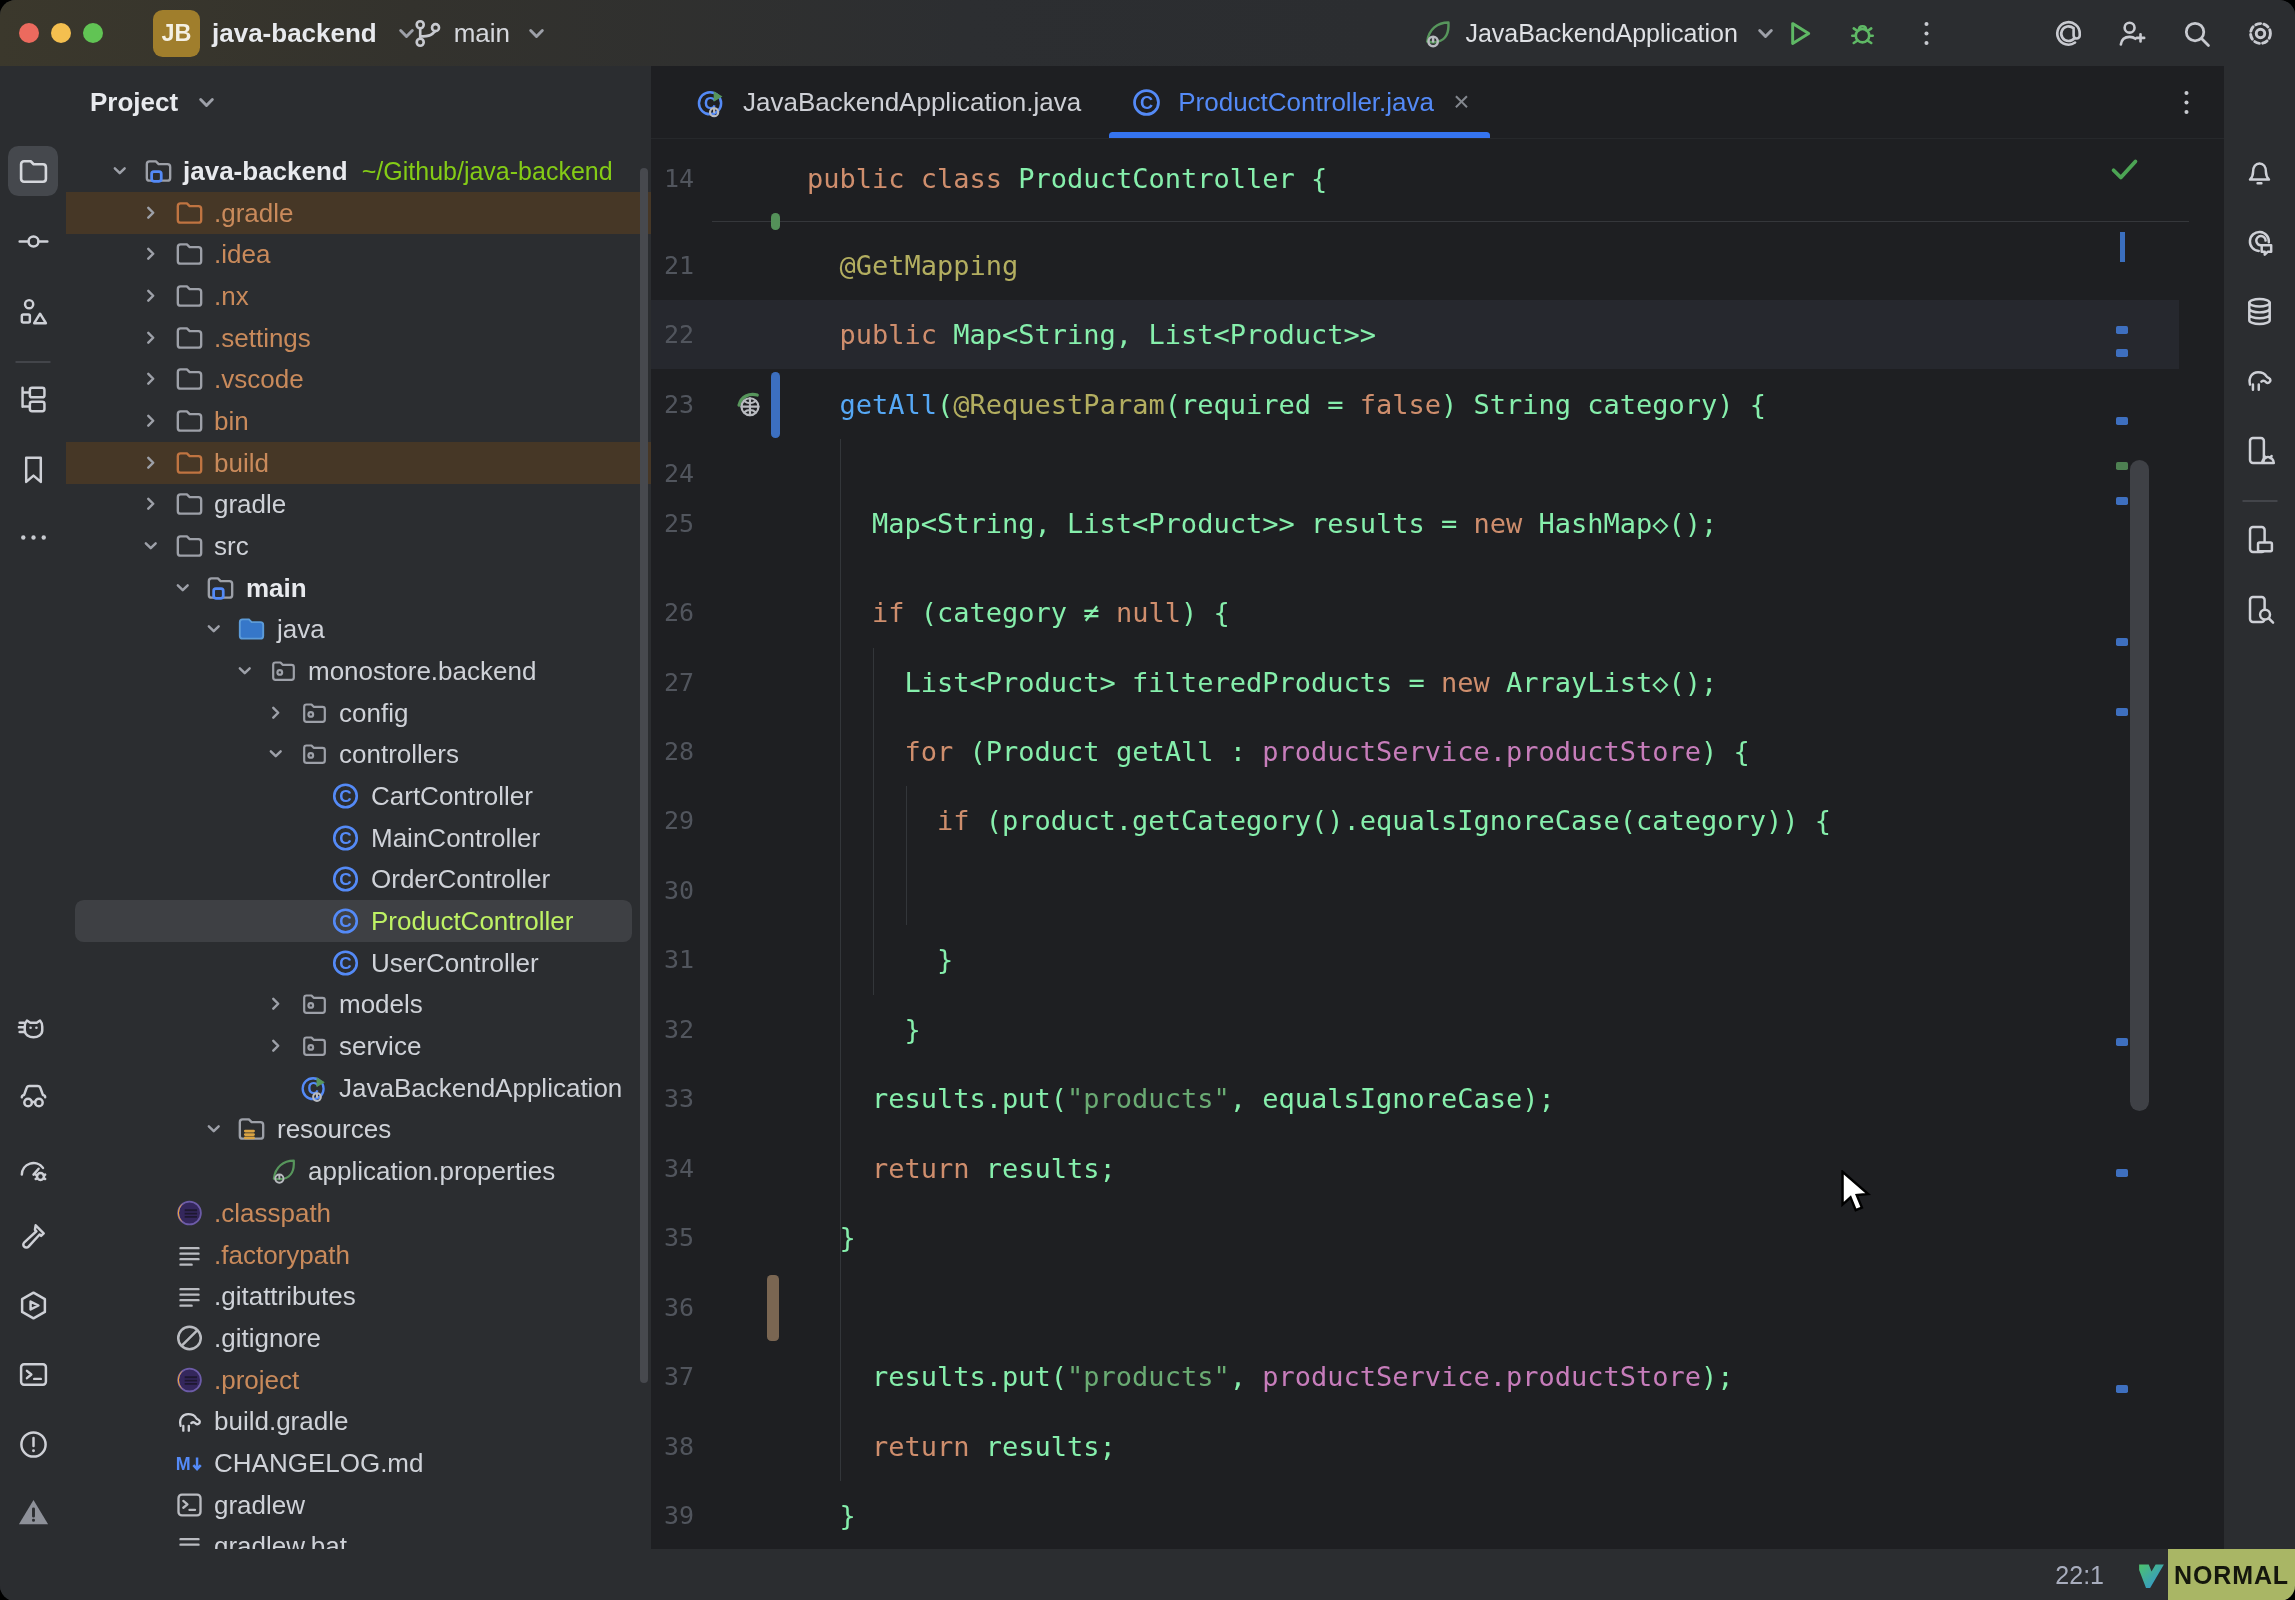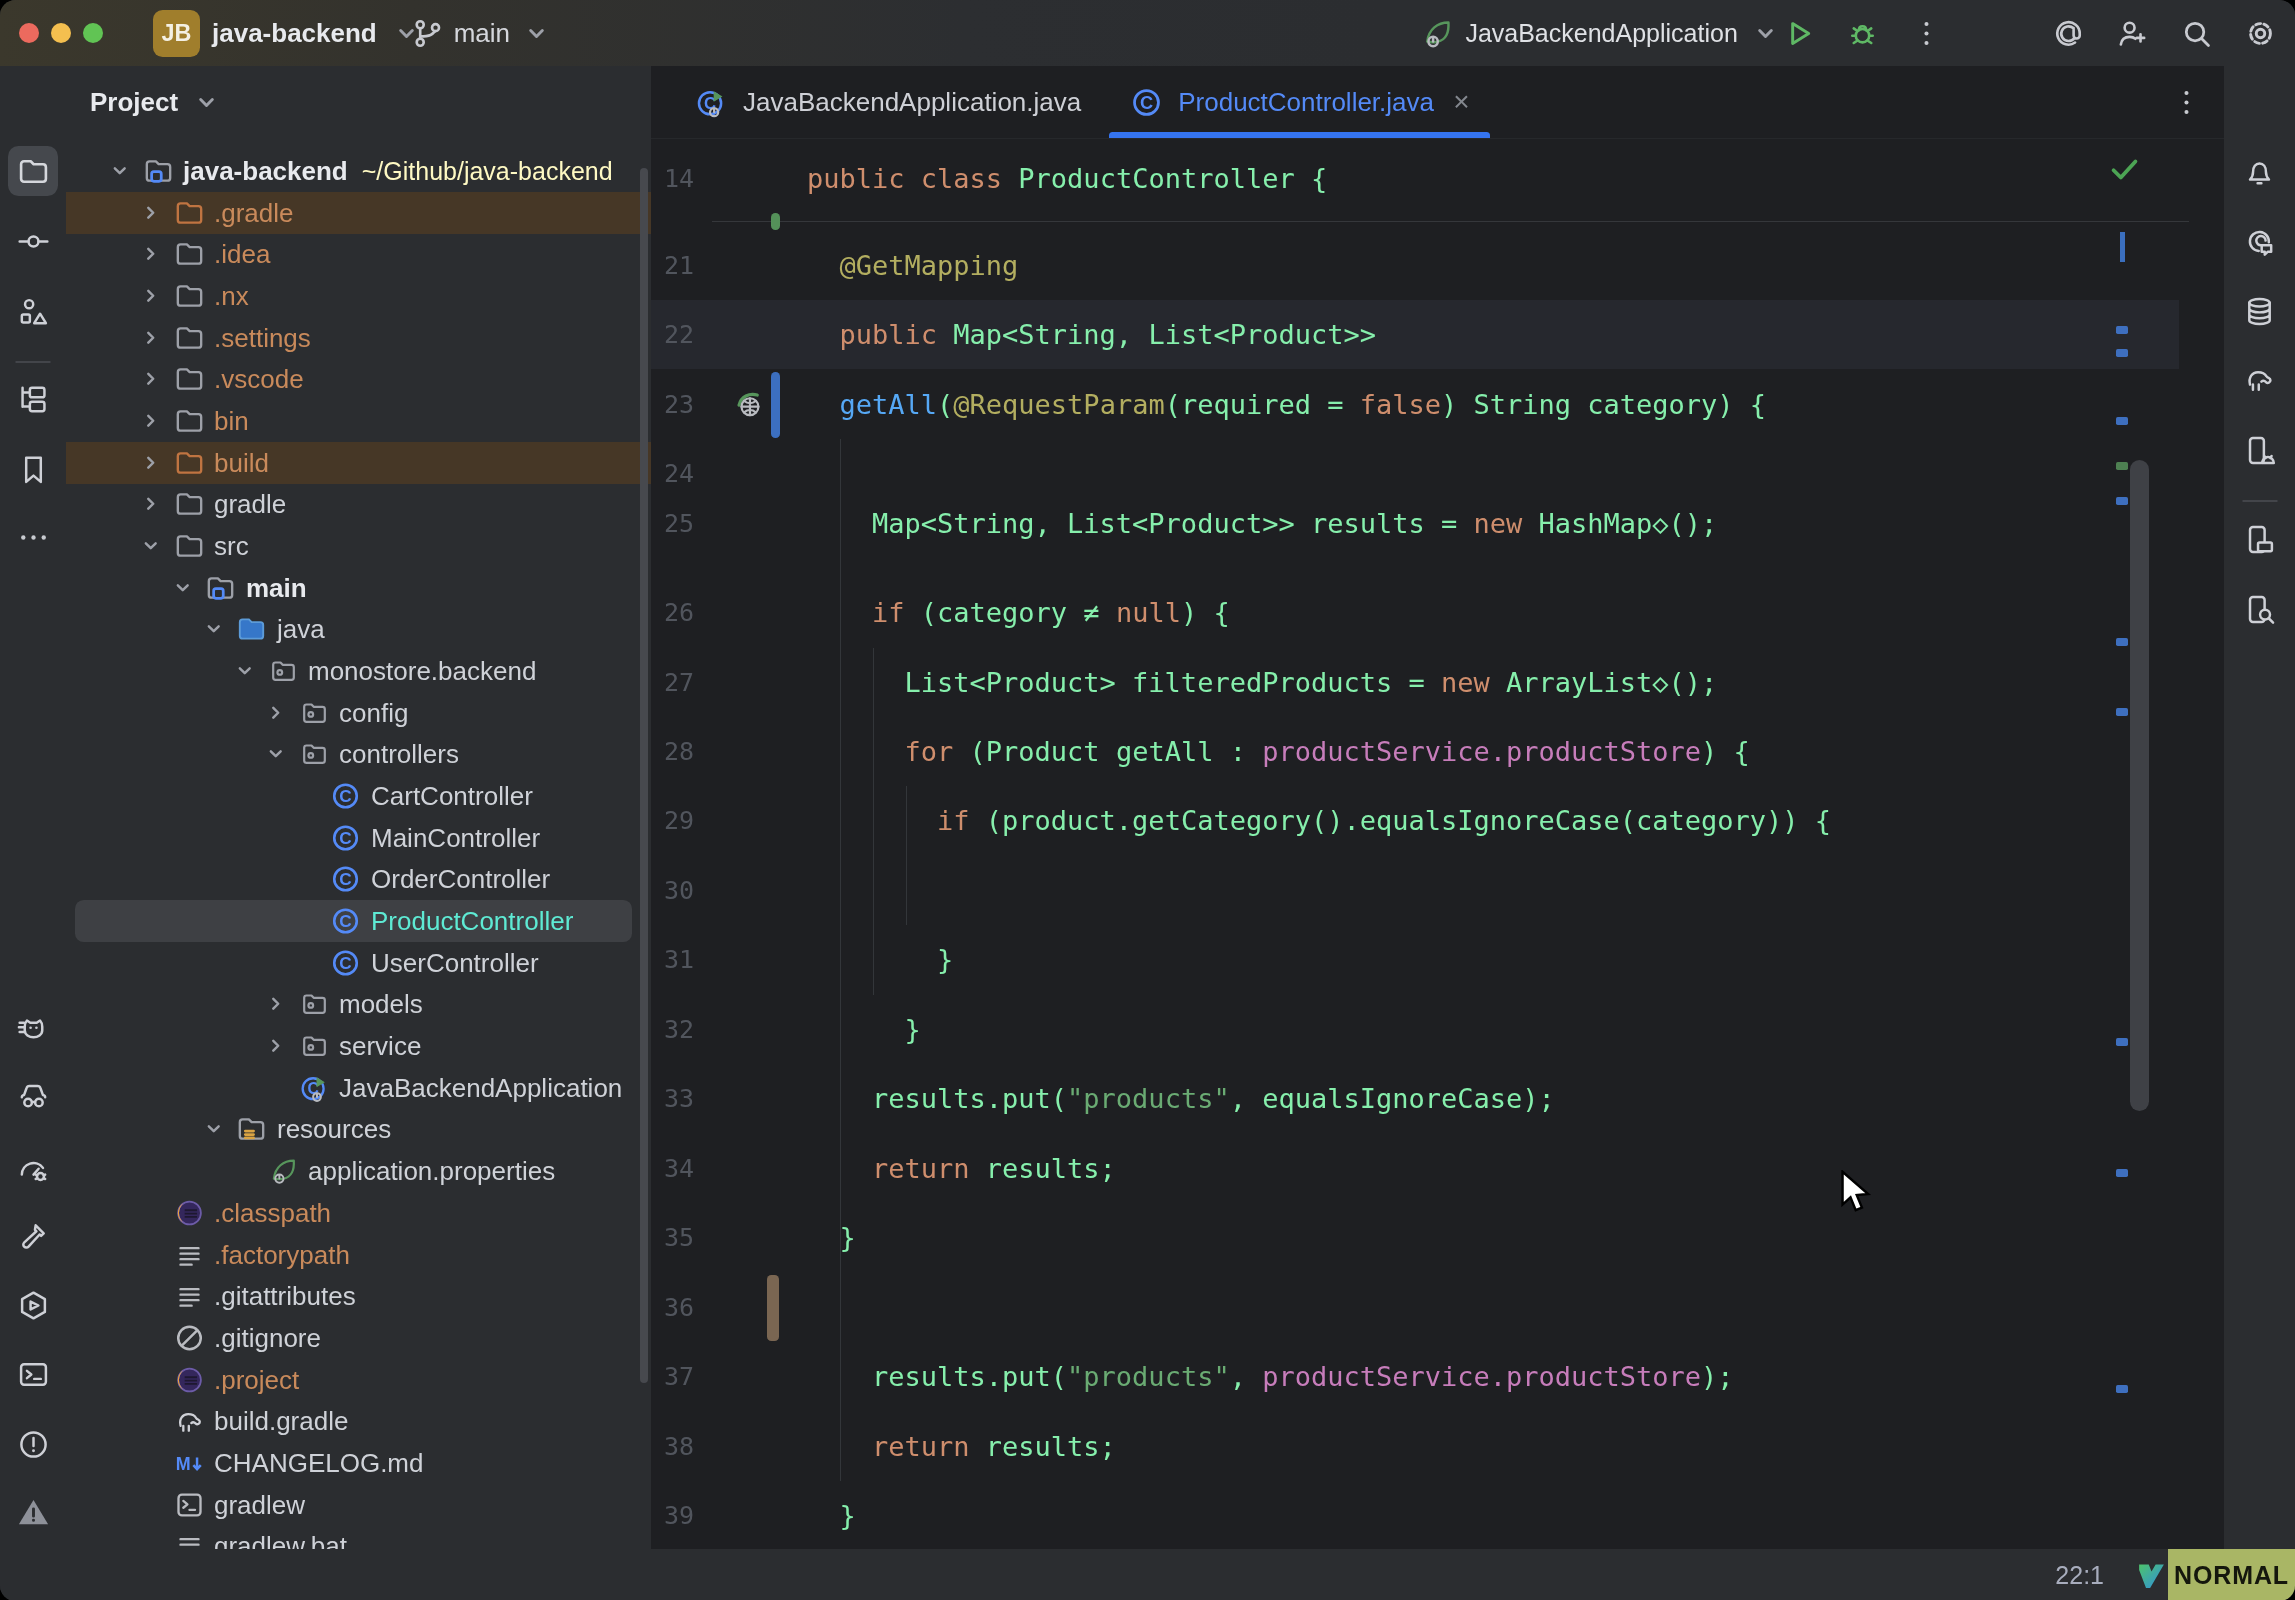--- a/index.html
+++ b/index.html
@@ -38,22 +38,22 @@
   #tree{position:absolute;left:0;top:84px;width:100%;}
   .trow{position:absolute;left:0;width:100%;height:42px;}
   .trow .rowbg{position:absolute;left:0;top:0;right:0;bottom:0;}
   .rowbg.brown{background:#463726;}
   .rowbg.sel{left:8.7px;right:19px;background:#3E4044;border-radius:8.7px;}
   .tchev{position:absolute;top:50%;transform:translateY(-50%);width:29.5px;height:29.5px;}
   .ticon{position:absolute;top:50%;transform:translateY(-50%);width:33px;height:33px;display:flex;align-items:center;justify-content:center;}
   .tlabel{position:absolute;top:50%;transform:translateY(-50%);font-size:26px;color:#CFD2D8;white-space:nowrap;}
   .tlabel.bold{font-weight:700;color:#E8EAEE;}
   .tlabel.excluded{color:#C98A5B;}
-  .tlabel.sel{color:#5eead4;}
-  .tsuffix{color:#fef9c3;font-size:25px;margin-left:14px;font-weight:400;}
+  .tlabel.sel{color:#bef264;}
+  .tsuffix{color:#84cc16;font-size:25px;margin-left:14px;font-weight:400;}
   #tree-scrollbar{position:absolute;right:2.6px;top:102px;width:8.7px;height:1215px;border-radius:4.3px;background:#47494E;}
 
   
   #editor{position:absolute;left:651px;top:66px;width:1573px;bottom:52px;background:#1E1F22;}
   #tabbar{position:absolute;left:0;top:0;width:100%;height:73px;background:#1E1F22;border-bottom:1.7px solid #26282B;display:flex;align-items:stretch;padding-left:19px;box-sizing:border-box;}
   .tab{position:relative;display:flex;align-items:center;gap:14px;padding:0 24px;font-size:26px;color:#CED0D6;}
   .tab.active{color:#548AF7;}
   .tab .underline{position:absolute;left:3.5px;right:3.5px;bottom:0;height:6px;border-radius:3.5px 3.5px 0 0;background:#3574F0;}
   .tab .close{color:#83878E;font-size:28px;margin-left:5.2px;}
   #tab-kebab{position:absolute;right:19px;top:17.4px;width:38px;height:38px;display:flex;align-items:center;justify-content:center;}

